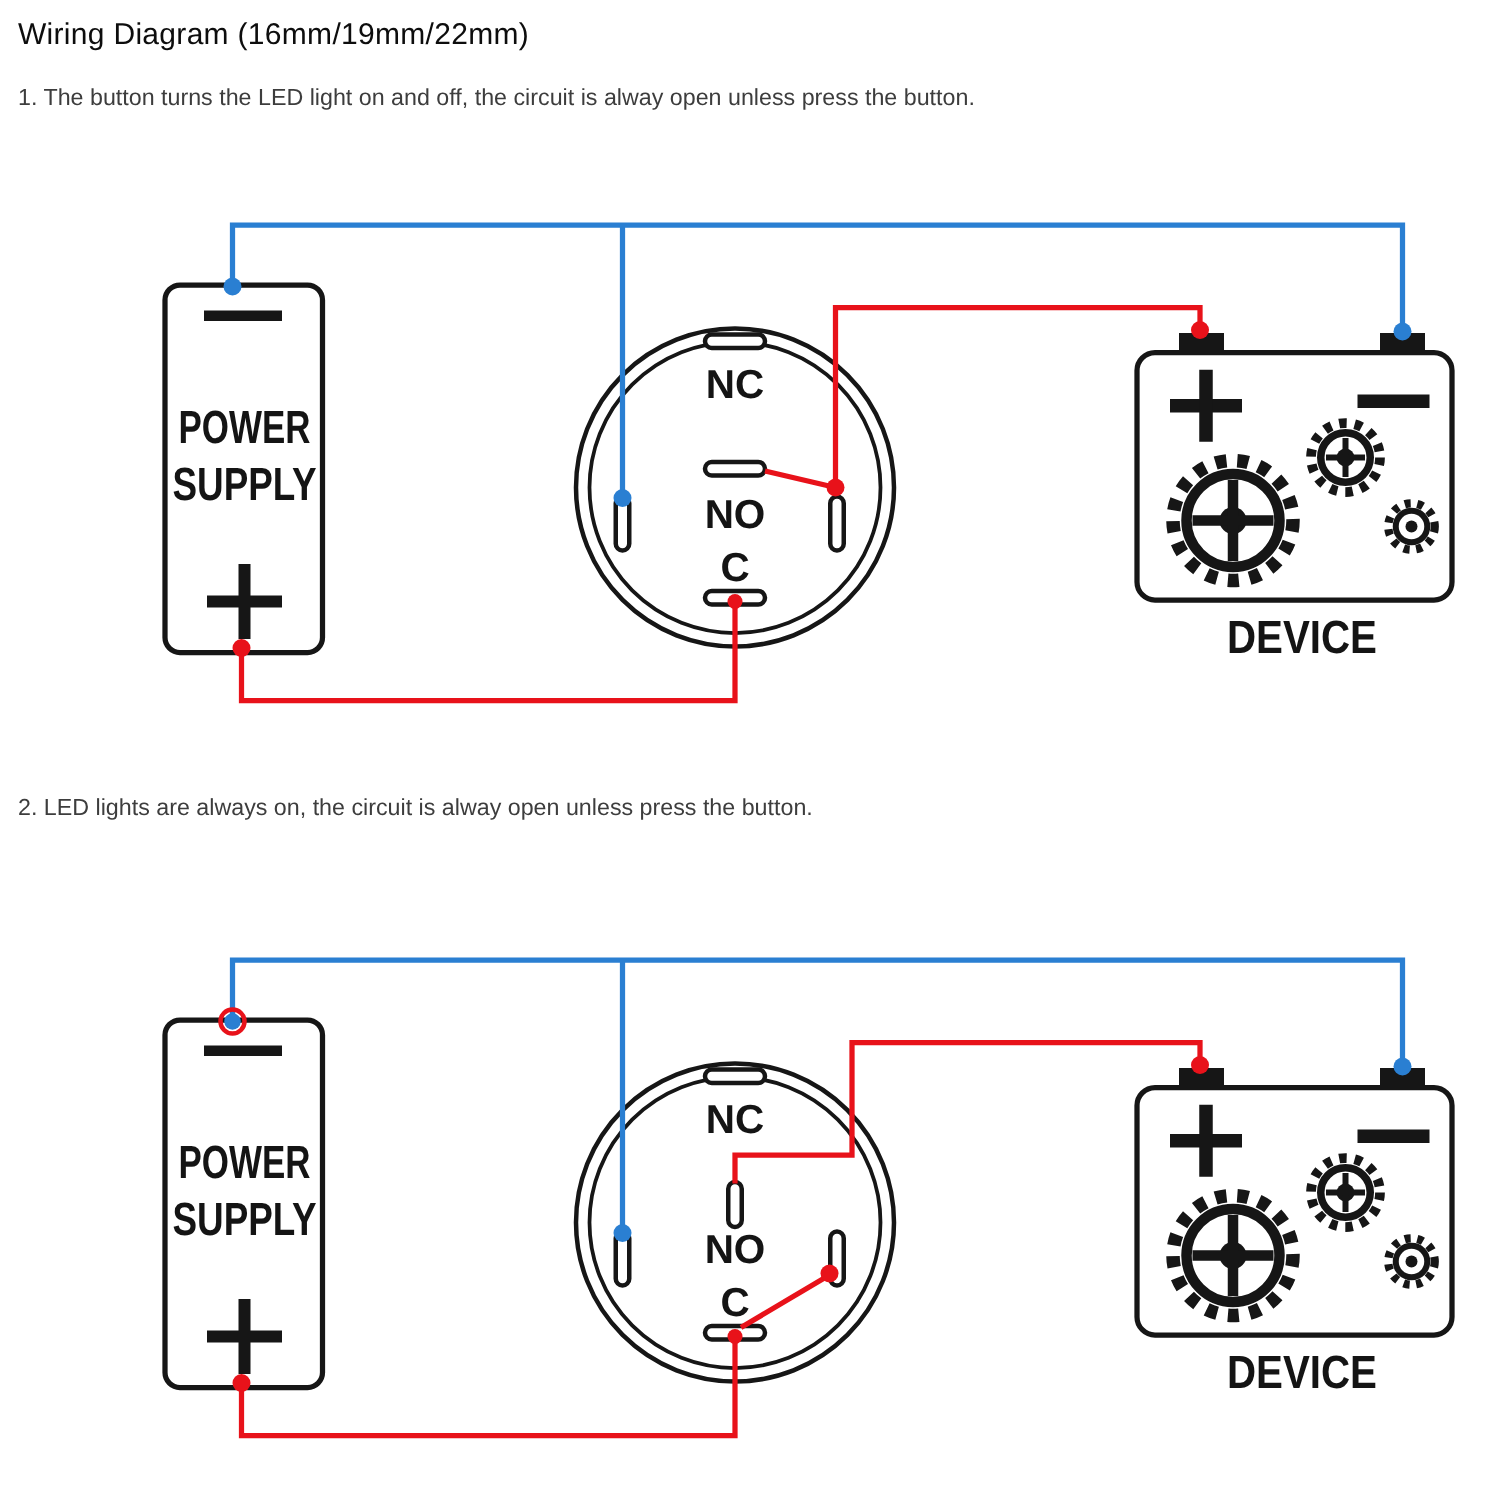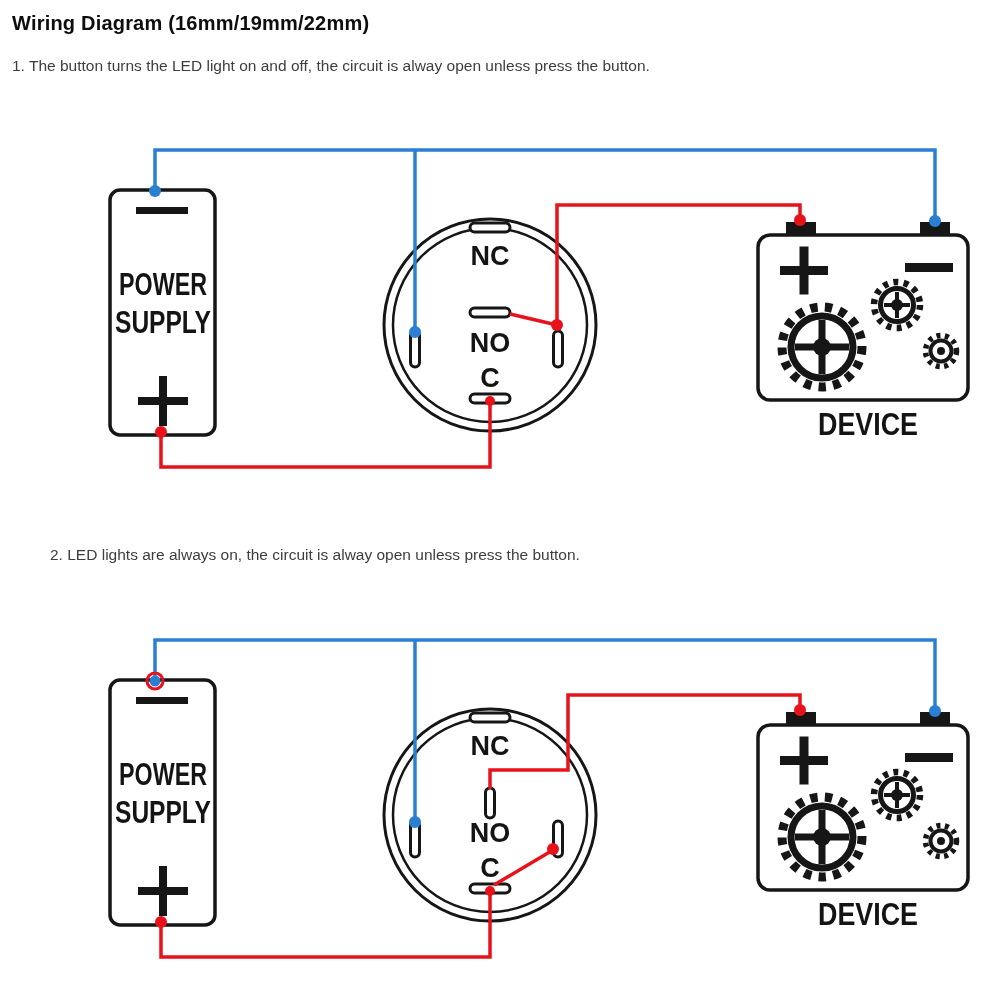--- a/index.html
+++ b/index.html
@@ -6,28 +6,28 @@
     --wire-red:#e8121a;
     --wire-blue:#2a7fd2;
     --ink:#161616;
   }
   html,body{margin:0;padding:0;background:#fff;}
   .page{
     position:relative;width:1000px;height:1000px;background:#fff;
     font-family:"Liberation Sans",sans-serif;overflow:hidden;
   }
   .title{
-    position:absolute;left:12px;top:12px;font-size:20px;font-weight:bold;
+    position:absolute;left:12px;top:12px;font-size:20px;font-weight:normal;
     color:#0d0d0d;letter-spacing:.2px;
   }
   .caption{
     position:absolute;left:12px;font-size:15.5px;color:#3d3d3d;text-align:center;
   }
   .caption-1{top:57px;}
-  .caption-2{top:546px;margin-left:38px;}
+  .caption-2{top:530px;}
   svg.diagram{position:absolute;left:0;}
   .d1{top:95px;}
   .d2{top:585px;}
 
   .wire{fill:none;stroke-width:3.5px;stroke-linejoin:miter;}
   .blue{stroke:var(--wire-blue,#2a7fd2);}
   .red{stroke:var(--wire-red,#e8121a);}
   .dotb{fill:var(--wire-blue,#2a7fd2);stroke:none;}
   .dotr{fill:var(--wire-red,#e8121a);stroke:none;}
   .ringr{fill:none;stroke:var(--wire-red,#e8121a);stroke-width:3px;}

